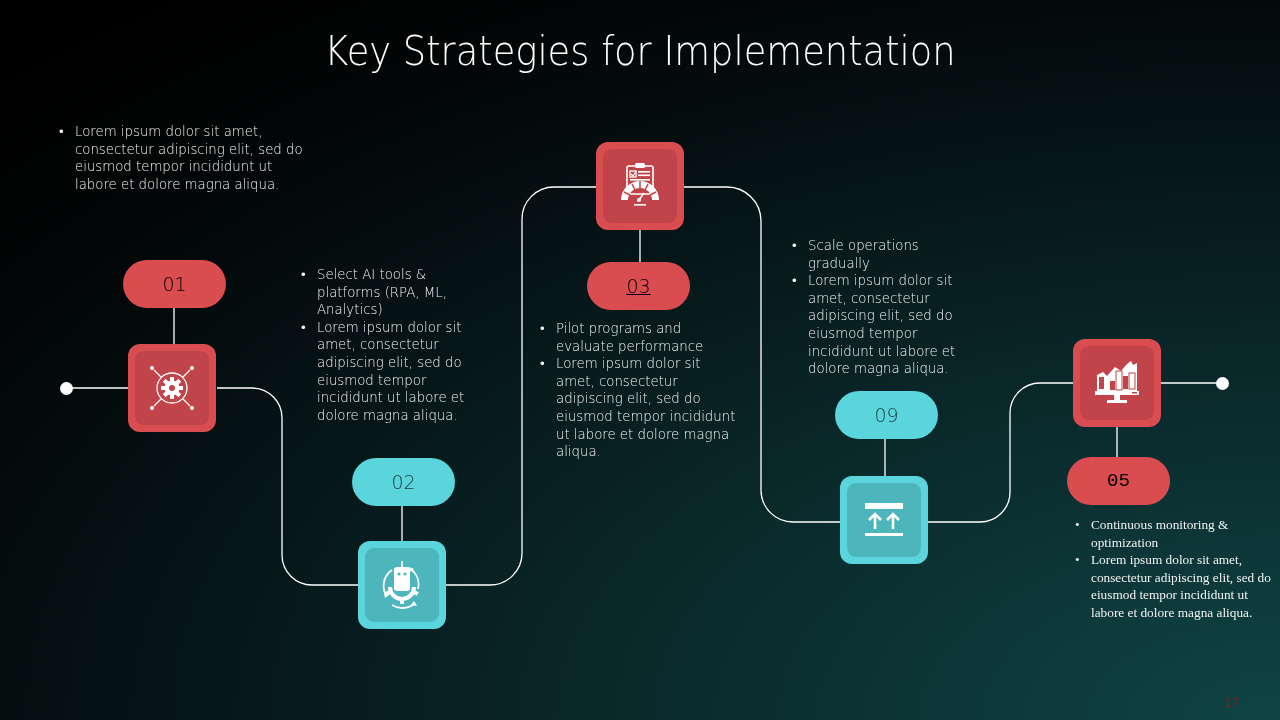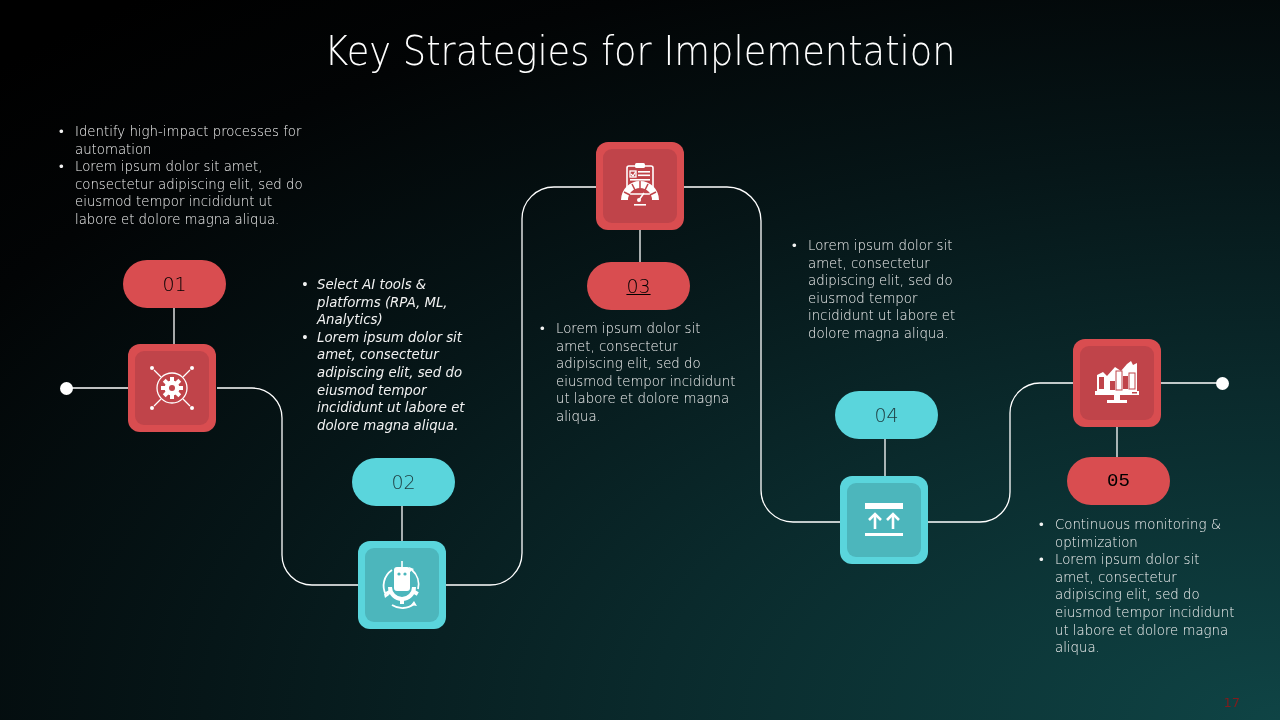--- a/index.html
+++ b/index.html
@@ -80,21 +80,20 @@
       <line x1="885" y1="439" x2="885" y2="476"></line>
       <line x1="1117" y1="427" x2="1117" y2="457"></line>
     </g>
   </svg>
 
   <div class="dot" style="left:60px; top:382px;"></div>
   <div class="dot" style="left:1216px; top:377px;"></div>
 
   <div>
     <ul class="desc" style="left:56px; top:123px; width:250px;">
-      <li>Identify high-impact processes for automation</li>
       <li>Lorem ipsum dolor sit amet, consectetur adipiscing elit, sed do eiusmod tempor incididunt ut labore et dolore magna aliqua.</li>
     </ul>
     <div class="pill red" style="left:123px; top:260px;">01</div>
     <div class="box red" style="left:128px; top:344px;">
       <div class="inner">
         <svg width="56" height="56" viewBox="0 0 56 56">
           <circle cx="28" cy="28" r="15" fill="none" stroke="#fff" stroke-width="1.3"></circle>
           <g fill="#fff">
             <circle cx="28" cy="28" r="7.5"></circle>
             <rect x="26" y="17" width="4" height="5"></rect>
@@ -118,21 +117,21 @@
               <line x1="46" y1="10" x2="39" y2="17"></line>
             <line x1="10" y1="46" x2="17" y2="39"></line>
               <line x1="46" y1="46" x2="39" y2="39"></line>
           </g>
         </svg>
       </div>
     </div>
   </div>
 
   <div>
-    <ul class="desc" style="left:298px; top:276px; width:190px;font-style:italic;">
+    <ul class="desc" style="left:298px; top:266px; width:190px;">
       <li>Select AI tools &amp; platforms (RPA, ML, Analytics)</li>
       <li>Lorem ipsum dolor sit amet, consectetur adipiscing elit, sed do eiusmod tempor incididunt ut labore et dolore magna aliqua.</li>
     </ul>
     <div class="pill teal" style="left:352px; top:458px;">02</div>
     <div class="box teal" style="left:358px; top:541px;">
       <div class="inner">
         <svg width="56" height="56" viewBox="0 0 56 56">
           <g fill="#fff">
             <rect x="27.2" y="4" width="1.6" height="6"></rect>
             <rect x="20" y="10" width="16" height="24" rx="3"></rect>
@@ -184,29 +183,31 @@
             <line x1="44" y1="34" x2="38" y2="37"></line>
           </g>
           <line x1="27" y1="42" x2="32" y2="35" stroke="#fff" stroke-width="1.5"></line>
           <circle cx="27" cy="42" r="2" fill="#fff"></circle>
           <rect x="22" y="46" width="12" height="1.6" fill="#fff"></rect>
         </svg>
       </div>
     </div>
     <div class="pill red" style="left:587px; top:262px;text-decoration:underline;">03</div>
     <ul class="desc" style="left:537px; top:320px; width:200px;">
+      <li>Pilot programs and evaluate performance</li>
       <li>Lorem ipsum dolor sit amet, consectetur adipiscing elit, sed do eiusmod tempor incididunt ut labore et dolore magna aliqua.</li>
     </ul>
   </div>
 
   <div>
     <ul class="desc" style="left:789px; top:237px; width:190px;">
-      <li>Lorem ipsum dolor sit amet, consectetur adipiscing elit, sed do eiusmod tempor incididunt ut labore et dolore magna aliqua.</li>
-    </ul>
-    <div class="pill teal" style="left:835px; top:391px;">04</div>
+      <li>Scale operations gradually</li>
+      <li>Lorem ipsum dolor sit amet, consectetur adipiscing elit, sed do eiusmod tempor incididunt ut labore et dolore magna aliqua.</li>
+    </ul>
+    <div class="pill teal" style="left:835px; top:391px;">09</div>
     <div class="box teal" style="left:840px; top:476px;">
       <div class="inner">
         <svg width="56" height="56" viewBox="0 0 56 56">
           <g fill="#fff">
             <rect x="9" y="11" width="38" height="6"></rect>
             <rect x="9" y="41" width="38" height="3"></rect>
           </g>
           <g stroke="#fff" stroke-width="2.6" fill="none">
             <line x1="19" y1="22" x2="19" y2="37"></line>
             <line x1="37" y1="22" x2="37" y2="37"></line>
@@ -235,20 +236,20 @@
             <rect x="43" y="37" width="5" height="1.5"></rect>
           </g>
           <g fill="none" stroke="#c0444a" stroke-width="1">
             <rect x="27" y="16" width="6" height="19"></rect>
             <rect x="40" y="18" width="6" height="16"></rect>
           </g>
         </svg>
       </div>
     </div>
     <div class="pill red" style="left:1067px; top:457px;font-family:Liberation Mono, monospace;">05</div>
-    <ul class="desc" style="left:1036px; top:516px; width:200px;">
+    <ul class="desc" style="left:1072px; top:516px; width:200px;font-family:Liberation Serif, serif;">
       <li>Continuous monitoring &amp; optimization</li>
       <li>Lorem ipsum dolor sit amet, consectetur adipiscing elit, sed do eiusmod tempor incididunt ut labore et dolore magna aliqua.</li>
     </ul>
   </div>
 
   <div class="page-num">17</div>
 </div>
 
 </body></html>

